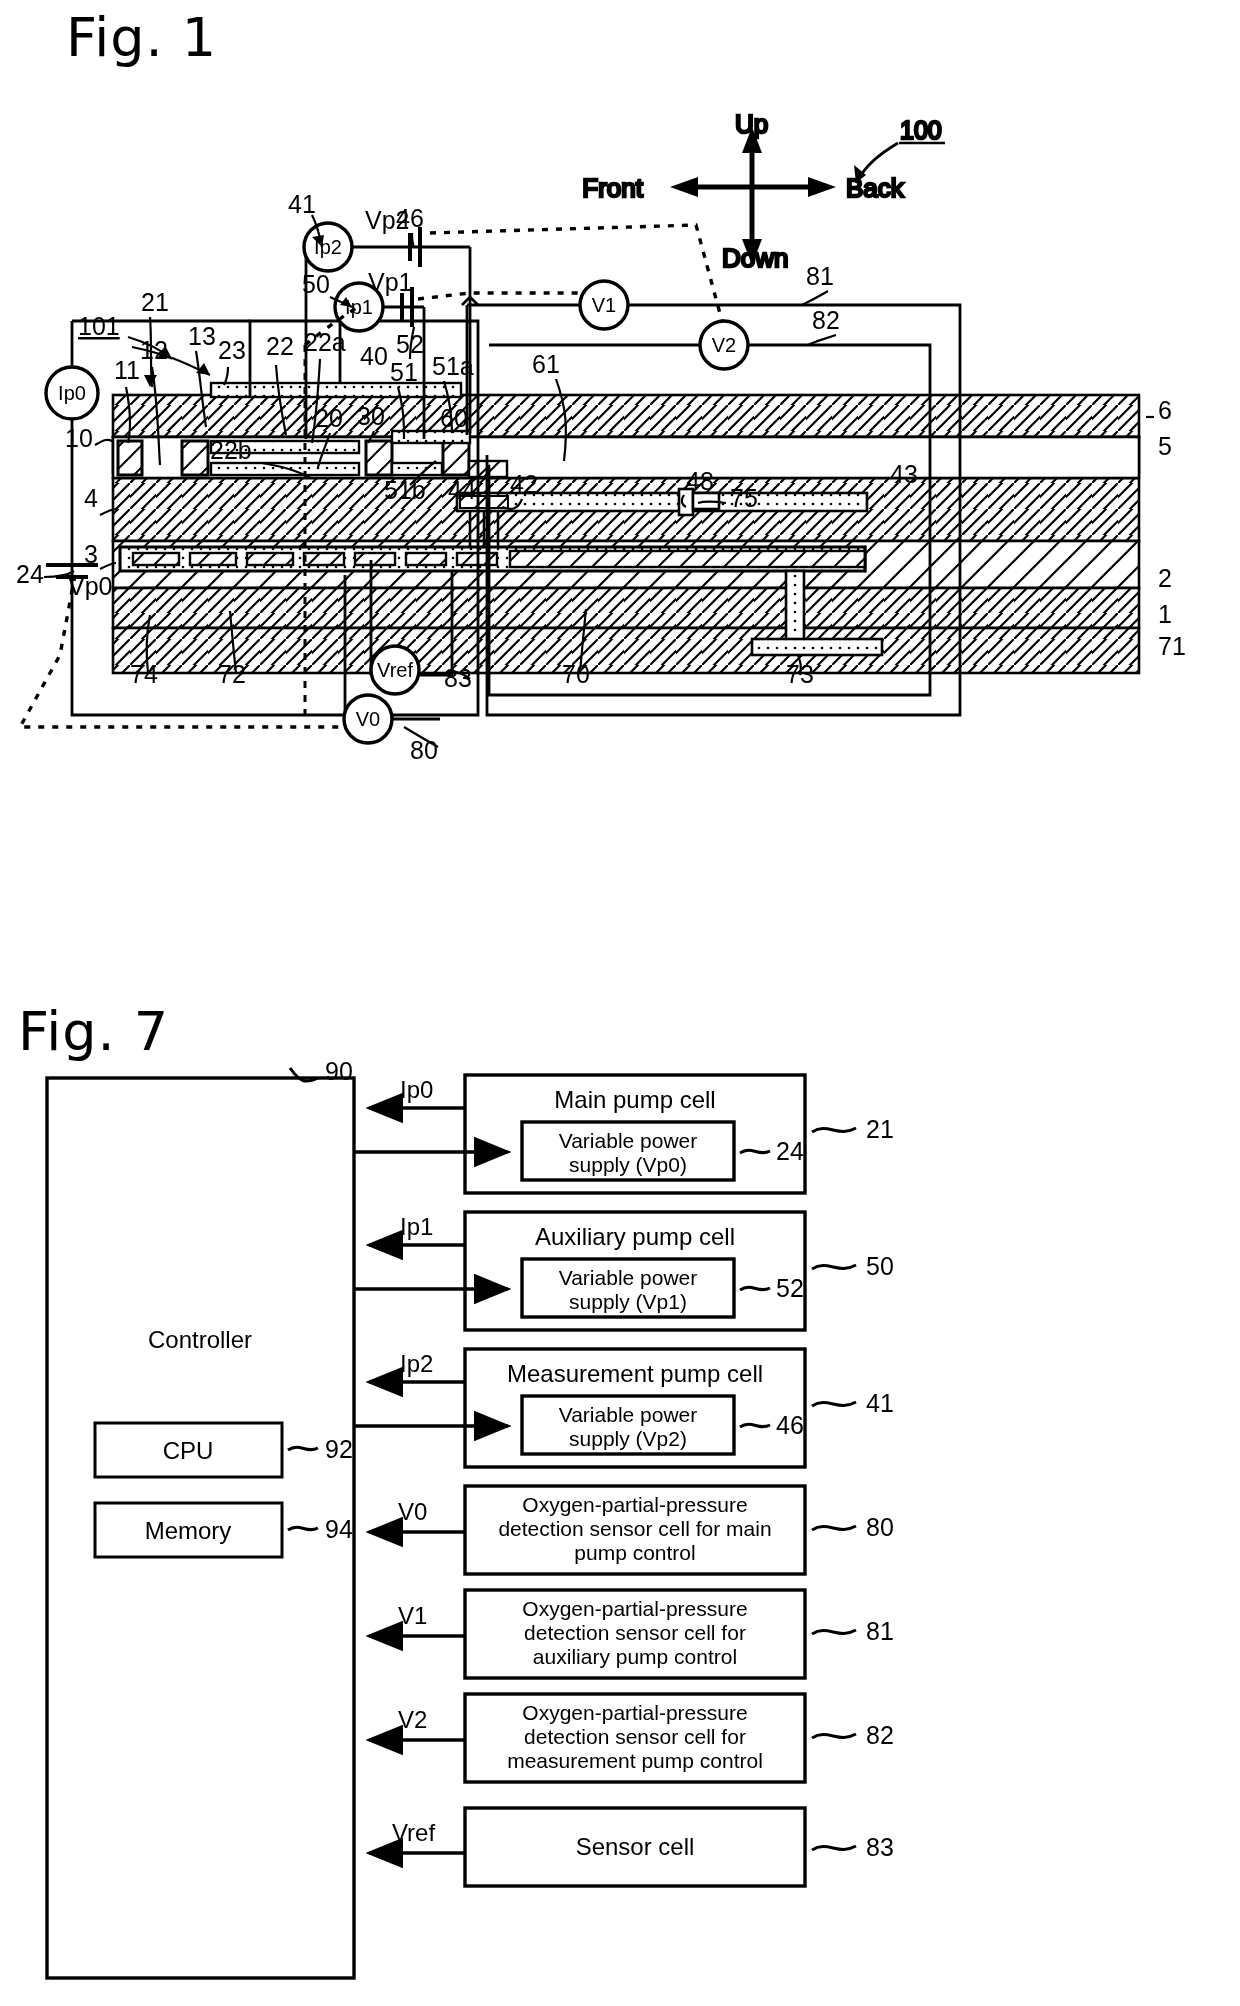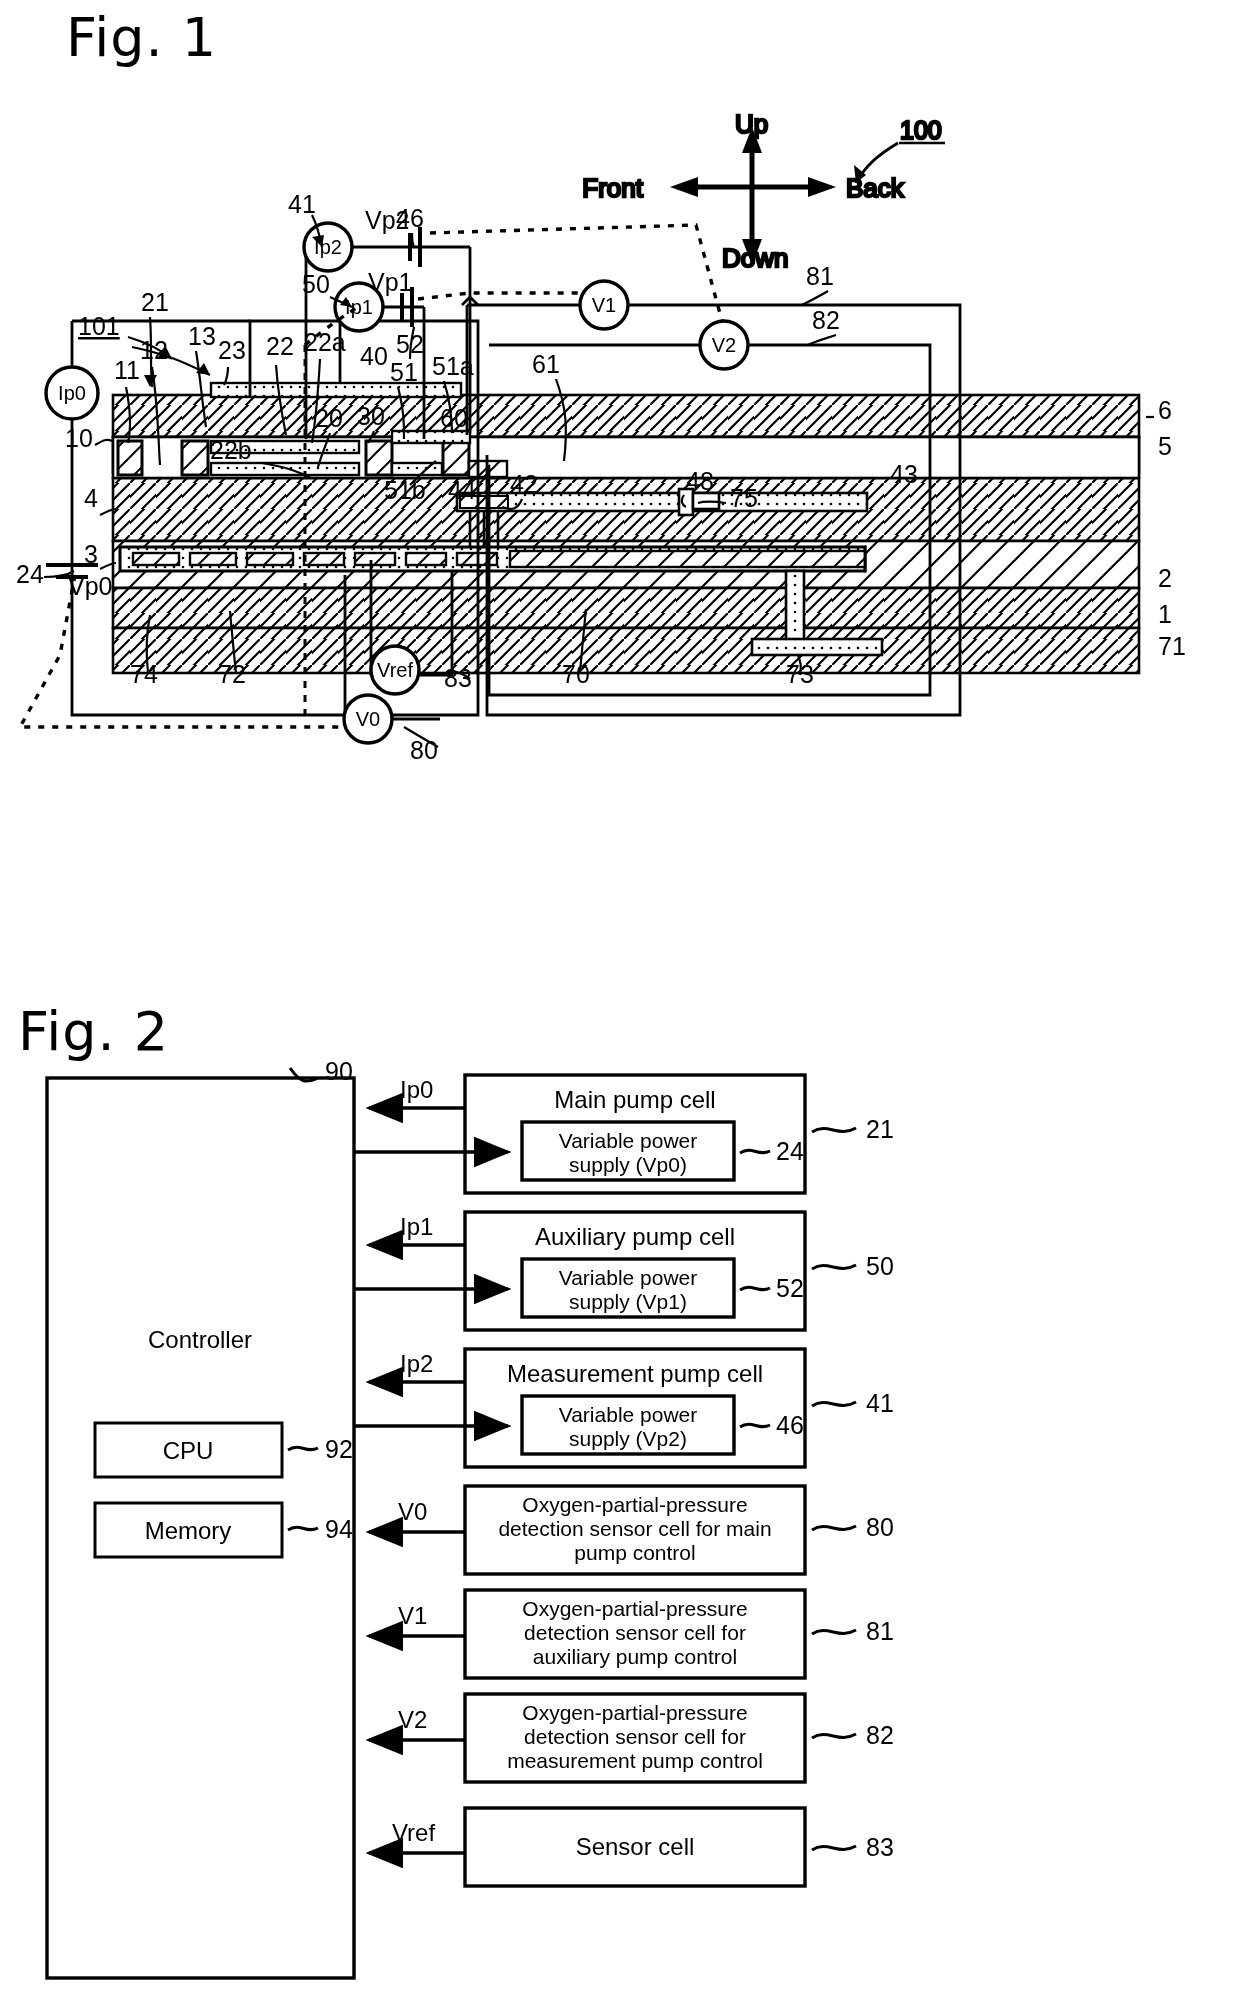--- a/index.html
+++ b/index.html
@@ -15,21 +15,21 @@
   .meter{font-size:20px;}
   .dirlbl{font-size:26px;}
   .blk{font-size:24px;}
   .blk-sm{font-size:21px;}
   .sig{font-size:24px;}
 </style>
 </head>
 <body>
 
 <div class="fig-title" id="fig1-title">Fig. 1</div>
-<div class="fig-title" id="fig2-title">Fig. 2</div>
+<div class="fig-title" id="fig2-title">Fig. 7</div>
 
 <div class="svgwrap">
 <svg width="1240" height="990" viewBox="0 0 1240 990" xmlns="http://www.w3.org/2000/svg">
   <defs>
 
     <pattern id="hatchA" width="26" height="26" patternUnits="userSpaceOnUse">
       <rect width="26" height="26" fill="#fff"></rect>
       <path d="M -6 20 L 20 -6 M 0 26 L 26 0 M 6 32 L 32 6" stroke="#000" stroke-width="2.2"></path>
     </pattern>
 

